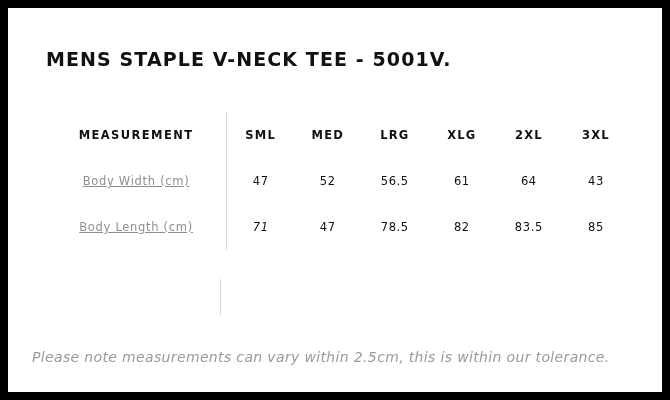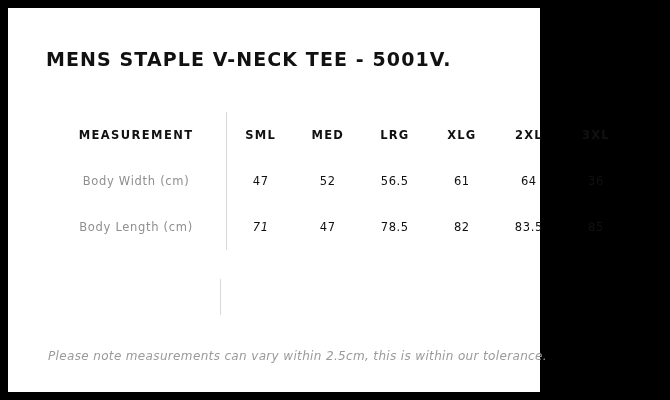--- a/index.html
+++ b/index.html
@@ -10,21 +10,21 @@
   body {
     width: 670px;
     height: 400px;
     font-family: "DejaVu Sans", sans-serif;
     overflow: hidden;
   }
   .frame {
     position: absolute;
     left: 8px;
     top: 8px;
-    width: 532px;
+    width: 654px;
     height: 384px;
     background: #ffffff;
     box-sizing: border-box;
   }
   .inner {
     position: absolute;
     left: 0;
     top: 0;
     width: 654px;
     height: 384px;
@@ -69,20 +69,21 @@
     letter-spacing: 1.2px;
     color: #111111;
     width: 67px;
     font-size: 11.5px;
   }
   td.row-label {
     text-align: left;
     color: #8f8f8f;
     letter-spacing: 0.7px;
     font-size: 11.5px;
+    text-decoration: underline;
   }
   td.value {
     color: #111111;
     letter-spacing: 0.6px;
     font-size: 11.5px;
   }
   
   tr > *:nth-child(2) {
     border-left: 1px solid #d8d8d8;
   }
@@ -93,23 +94,23 @@
   .vline-bottom {
     position: absolute;
     left: 212px;
     top: 271px;
     width: 1px;
     height: 36px;
     background: #d8d8d8;
   }
   .note {
     position: absolute;
-    left: 40px;
+    left: 24px;
     top: 341px;
-    font-size: 12px;
+    font-size: 14px;
     font-style: italic;
     color: #9a9a9a;
     letter-spacing: 0.35px;
     white-space: nowrap;
   }
 </style>
 </head>
 <body>
 
 <div class="frame">
@@ -130,21 +131,21 @@
         </tr>
       </thead>
       <tbody>
         <tr>
           <td class="row-label">Body Width (cm)</td>
           <td class="value">47</td>
           <td class="value">52</td>
           <td class="value">56.5</td>
           <td class="value">61</td>
           <td class="value">64</td>
-          <td class="value">36</td>
+          <td class="value">43</td>
         </tr>
         <tr>
           <td class="row-label">Body Length (cm)</td>
           <td class="value">71</td>
           <td class="value">47</td>
           <td class="value">78.5</td>
           <td class="value">82</td>
           <td class="value">83.5</td>
           <td class="value">85</td>
         </tr>

